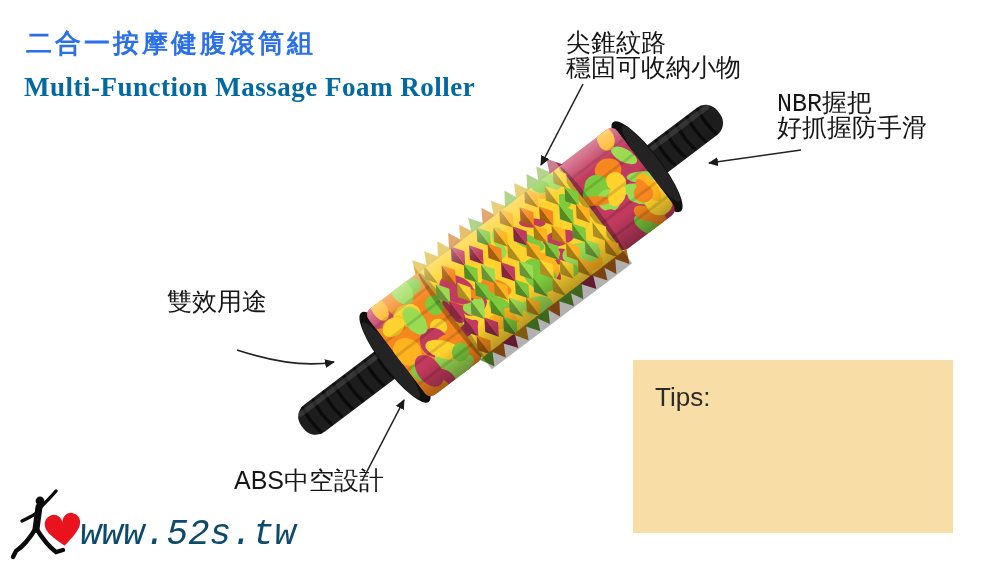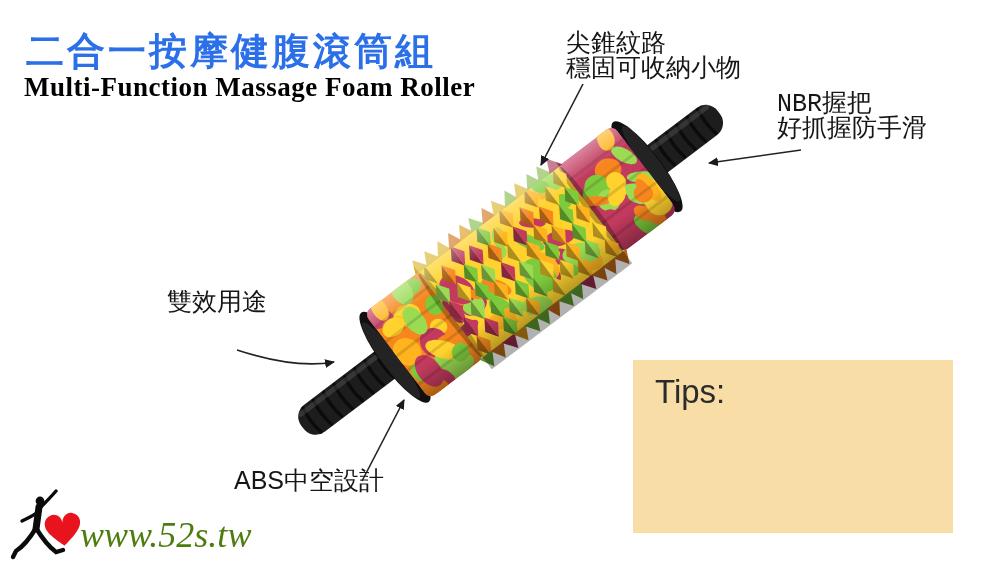--- a/index.html
+++ b/index.html
@@ -5,21 +5,21 @@
   * { margin:0; padding:0; box-sizing:border-box; }
   html,body { width:985px; height:567px; }
   body {
     position:relative; overflow:hidden; background:#ffffff;
     font-family:"Liberation Sans", sans-serif;
   }
   #scene { position:absolute; left:0; top:0; width:985px; height:567px; }
 
   .page-title {
     position:absolute; left:26px; top:26px;
-    font-size:38px; font-weight:800; letter-spacing:3px;
+    font-size:26px; font-weight:800; letter-spacing:3px;
     white-space:nowrap;
   }
   .page-subtitle {
     position:absolute; left:24px; top:72px;
     font-family:"Liberation Serif", serif;
     font-size:27px; font-weight:700; letter-spacing:0.5px;
     white-space:nowrap;
   }
 
   .callout {
@@ -29,28 +29,28 @@
   .callout span { display:block; }
   #callout-spike { left:566px; top:30px; }
   #callout-nbr   { left:777px; top:92px;font-family:Liberation Mono, monospace; }
   #callout-dual  { left:167px; top:291px;font-family:Liberation Mono, monospace; }
   #callout-abs   { left:234px; top:468px; }
 
   .tips-box {
     position:absolute; left:633px; top:360px; width:320px; height:173px;
     background:#F8DEA6; color:#2b2b2b;
   }
-  .tips-title { margin:13px 0 0 22px; font-size:33px; font-weight:500; }
+  .tips-title { margin:22px 0 0 22px; font-size:26px; font-weight:500; }
   .tips-item  { margin-left:10px; font-size:22px; line-height:34px; white-space:nowrap; }
   .tips-list  { margin-top:7px; }
 
   .watermark-text {
     position:absolute; left:80px; top:514px;
-    font-family:Liberation Serif, serif; font-style:italic;
-    font-size:36px; color:#4d7c0f; white-space:nowrap;
+    font-family:Liberation Mono, monospace; font-style:italic;
+    font-size:36px; color:#0c4a6e; white-space:nowrap;
   }
 </style>
 </head>
 <body>
 
 <svg id="scene" viewBox="0 0 985 567">
   <defs>
     <marker id="ah" markerWidth="11" markerHeight="9" refX="9" refY="4.5" orient="auto" markerUnits="userSpaceOnUse">
       <path d="M0,0 L10,4.5 L0,9 Z" fill="#1a1a1a"></path>
     </marker>
@@ -352,21 +352,21 @@
       <path d="M36,528 C30,538 24,546 16,551 L13,557" stroke-width="4.4"></path>
       <path d="M36,528 C42,538 48,546 56,552 L63,550" stroke-width="4.4"></path>
     </g>
     <g>
       <path id="heart-path" transform="translate(37,506.5) scale(0.52,0.56) rotate(-6 50 40)" d="M50,30 C50,18 38,10 28,14 C16,18 12,30 20,42 C28,54 50,70 50,70 C50,70 72,54 80,42 C88,30 84,18 72,14 C62,10 50,18 50,30 Z" fill="#E8131D"></path>
     </g>
   </g>
 </svg>
 
 <div class="page-title" style="color: rgb(43, 112, 232);">二合一按摩健腹滾筒組</div>
-<div class="page-subtitle" style="color: #000000;">Multi-Function Massage Foam Roller</div>
+<div class="page-subtitle" style="color: #0369a1;">Multi-Function Massage Foam Roller</div>
 
 <div id="callout-spike" class="callout">
   <span>尖錐紋路</span>
   <span>穩固可收納小物</span>
 </div>
 <div id="callout-nbr" class="callout">
   <span>NBR握把</span>
   <span>好抓握防手滑</span>
 </div>
 <div id="callout-dual" class="callout">

